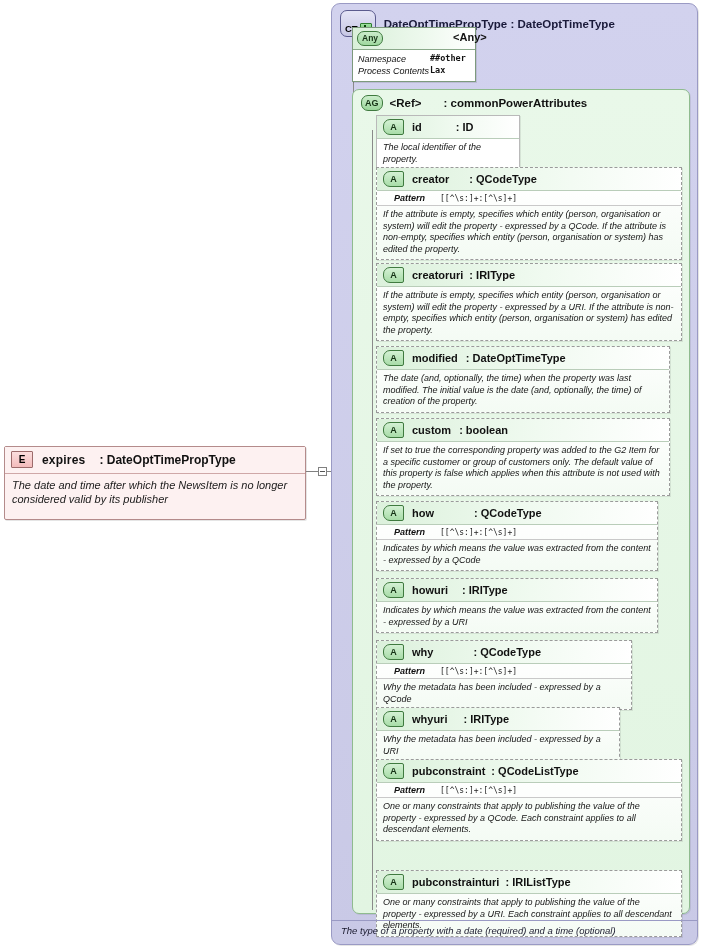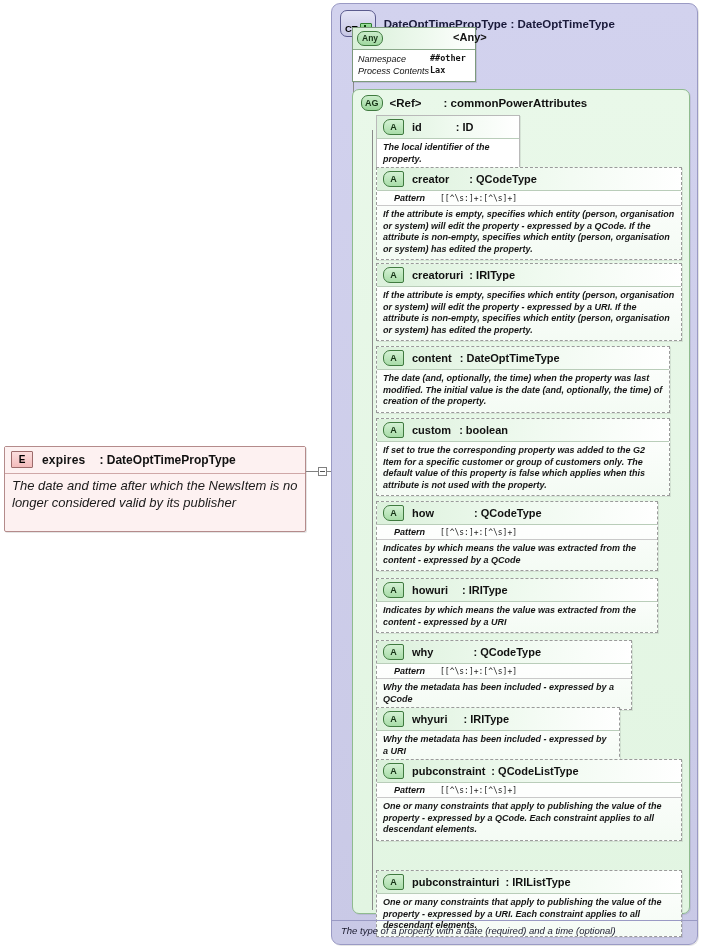--- a/index.html
+++ b/index.html
@@ -55,25 +55,25 @@
     color: #111;
     letter-spacing: .2px;
   }
   .elem-type {
     font-size: 12px;
     font-weight: bold;
     color: #111;
     margin-left: 14px;
   }
   .elem-doc {
-    font-size: 13px;
+    font-size: 11px;
     font-style: italic;
     color: #1a1a1a;
     line-height: 1.30;
-    padding: 4px 7px 19px 7px;
+    padding: 4px 7px 12px 7px;
   }
 
   
   .conn-line {
     position: absolute;
     background: #808080;
   }
   .conn-box {
     position: absolute;
     width: 9px;
@@ -310,21 +310,20 @@
     font-size: 8px;
     color: #222;
     text-align: center;
   }
   .attr-doc {
     font-size: 9px;
     font-style: italic;
     color: #151515;
     line-height: 1.28;
     padding: 3px 6px 4px 6px;
-    font-weight: bold;
   }
 
   
   .ct-foot {
     position: absolute;
     left: 332px;
     top: 920px;
     width: 365px;
     box-sizing: border-box;
     border-top: 1px solid #9a9ac4;
@@ -424,21 +423,21 @@
       <span class="badge-a">A</span>
       <span class="attr-name">creatoruri</span>
       <span class="attr-type" style="margin-left:6px;"><span>:</span> <span>IRIType</span></span>
     </div>
     <div class="attr-doc">If the attribute is empty, specifies which entity (person, organisation or system) will edit the property - expressed by a URI. If the attribute is non-empty, specifies which entity (person, organisation or system) has edited the property.</div>
   </div>
 
   <div class="attr optional" style="left:376px; top:346px; width:294px;">
     <div class="attr-head">
       <span class="badge-a">A</span>
-      <span class="attr-name">content</span>
+      <span class="attr-name">modified</span>
       <span class="attr-type" style="margin-left:8px;"><span>:</span> <span>DateOptTimeType</span></span>
     </div>
     <div class="attr-doc">The date (and, optionally, the time) when the property was last modified. The initial value is the date (and, optionally, the time) of creation of the property.</div>
   </div>
 
   <div class="attr optional" style="left:376px; top:418px; width:294px;">
     <div class="attr-head">
       <span class="badge-a">A</span>
       <span class="attr-name">custom</span>
       <span class="attr-type" style="margin-left:8px;"><span>:</span> <span>boolean</span></span>

